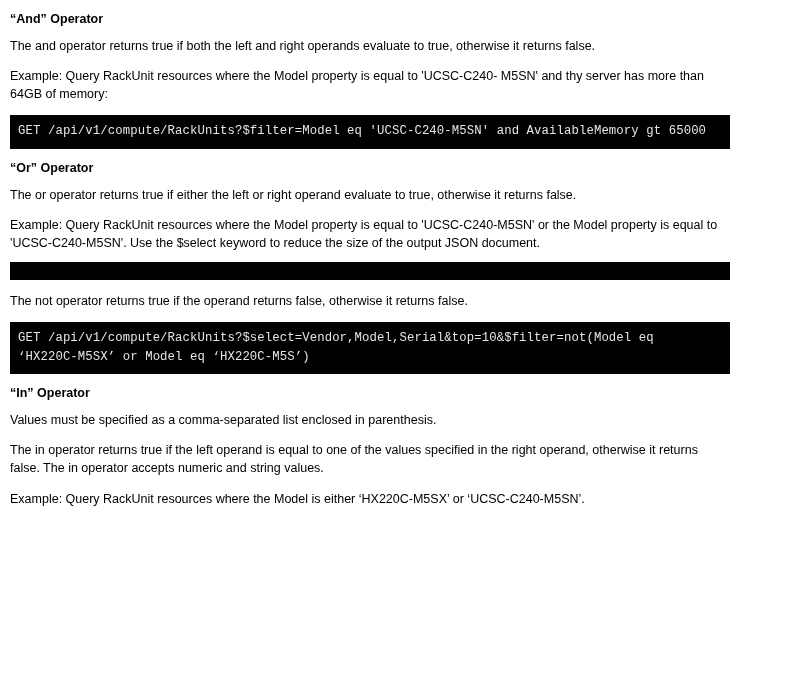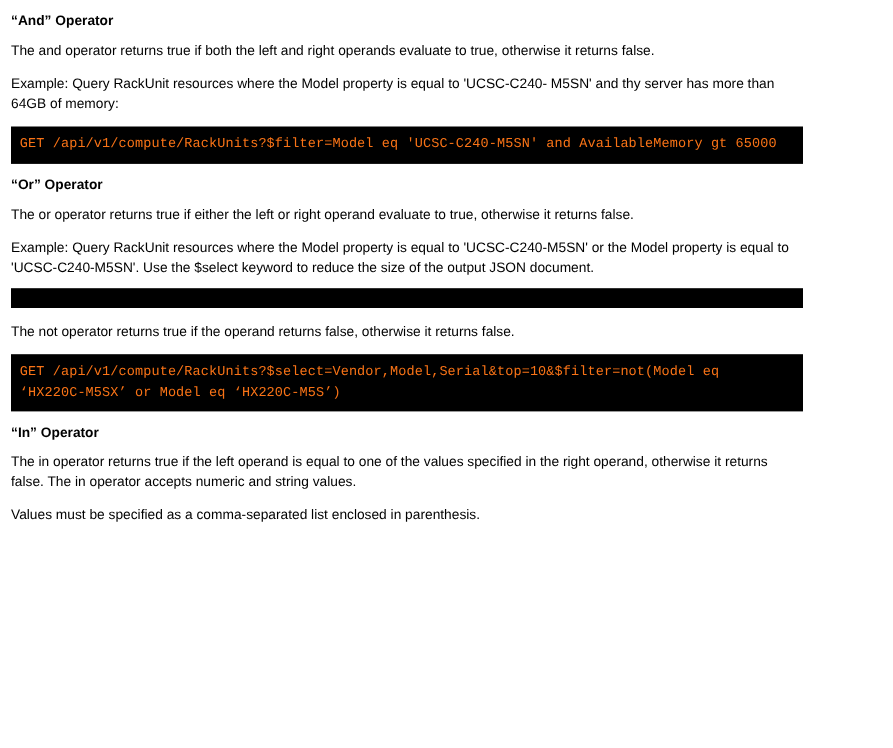--- a/index.html
+++ b/index.html
@@ -33,21 +33,21 @@
     margin: 0 0 12px 0;
   }
   p.para.tight {
     margin-bottom: 10px;
   }
   .b {
     font-weight: normal;
   }
   pre.code {
     background: #000000;
-    color: #f97316;
+    color: #e5e5e5;
     font-family: "Liberation Mono", monospace;
     font-size: 12.3px;
     line-height: 1.5;
     margin: 0 0 12px 0;
     padding: 7px 8px 8px 8px;
     white-space: pre-wrap;
     word-break: break-word;
     letter-spacing: 0.1px;
   }
   .black-bar {
@@ -92,21 +92,24 @@
   <p class="para">
     <span>The </span><span class="b">not</span><span> operator returns true if the operand returns false, otherwise it returns false.</span>
   </p>
 
 
   <pre class="code">GET /api/v1/compute/RackUnits?$select=Vendor,Model,Serial&amp;top=10&amp;$filter=not(Model eq
 ‘HX220C-M5SX’ or Model eq ‘HX220C-M5S’)</pre>
 
   <h3 class="section-title">“In” Operator</h3>
 
+  <p class="para">Values must be specified as a comma-separated list enclosed in parenthesis.</p>
+
   <p class="para">
     <span>The </span><span class="b">in</span><span> operator returns true if the left operand is equal to one of the values specified in the right operand, otherwise it returns false. The </span><span class="b">in</span><span> operator accepts numeric and string values.</span>
   </p>
 
-  <p class="para">Values must be specified as a comma-separated list enclosed in parenthesis.</p>
-
+  <p class="para">
+    <span class="b">Example:</span><span> Query RackUnit resources where the Model is either ‘HX220C-M5SX’ or ‘UCSC-C240-M5SN’.</span>
+  </p>
 
 
 </div>
 
 </body></html>

